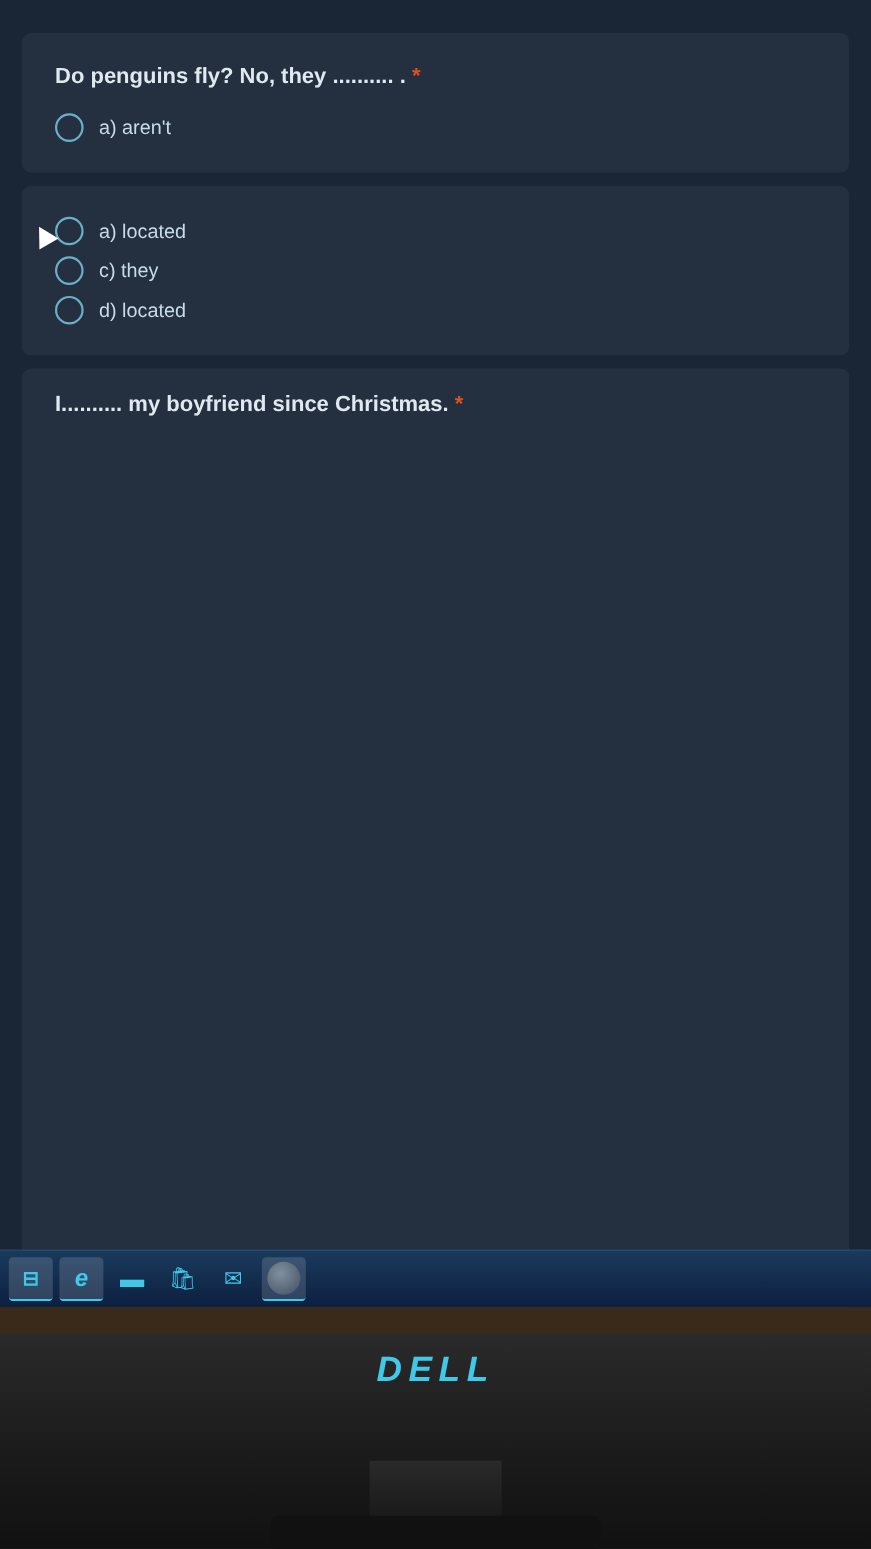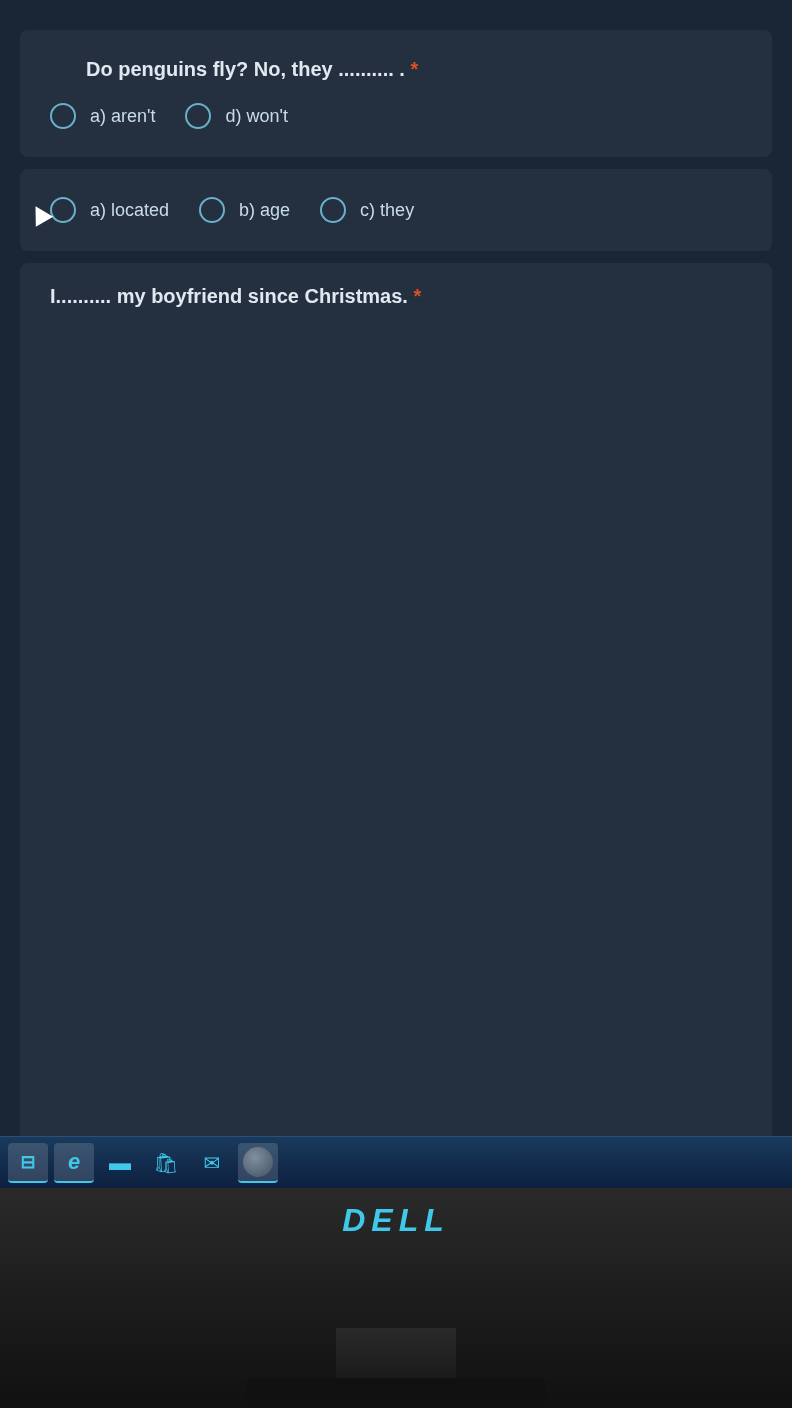--- a/index.html
+++ b/index.html
@@ -30,33 +30,31 @@
       background: #243040;
       border-radius: 8px;
       padding: 28px 30px 28px 30px;
     }
 
     .question-text {
       color: #e0e8f0;
       font-size: 20px;
       font-weight: bold;
       margin-bottom: 22px;
-      margin-left: 36px;
     }
 
     .required-star {
       color: #e05020;
       font-weight: bold;
     }
 
     .options-list {
       display: flex;
-      flex-direction: row;
-      gap: 30px;
-      align-items: flex-end;
+      flex-direction: column;
+      gap: 10px;
     }
 
     .option-item {
       display: flex;
       align-items: center;
       gap: 14px;
       cursor: pointer;
     }
 
     .radio-circle {
@@ -134,21 +132,21 @@
       background: rgba(255,255,255,0.15);
       border-bottom: 2px solid #40c8e8;
     }
 
     
     .monitor-bezel {
       position: absolute;
       bottom: 0;
       left: 0;
       right: 0;
-      height: 220px;
+      height: 196px;
       background: linear-gradient(180deg, #2a2a2a 0%, #1a1a1a 60%, #111111 100%);
       display: flex;
       flex-direction: column;
       align-items: center;
       justify-content: flex-start;
       padding-top: 14px;
     }
 
     .dell-logo {
       color: #40c8e8;
@@ -187,44 +185,40 @@
 
   <div class="question-card">
     <div class="question-text">
       Do penguins fly? No, they .......... . <span class="required-star">*</span>
     </div>
     <div class="options-list">
       <div class="option-item">
         <div class="radio-circle"></div>
         <span class="option-label">a) aren't</span>
       </div>
-      <div class="option-item">
-        <div class="radio-circle"></div>
-        <span class="option-label">d) won't</span>
-      </div>
     </div>
   </div>
 
   <div class="question-card">
 
     <div style="position:relative;">
       <div class="cursor-arrow" style="position:absolute;left:-20px;top:8px;"></div>
     </div>
     <div class="options-list">
       <div class="option-item">
         <div class="radio-circle"></div>
         <span class="option-label">a) located</span>
       </div>
       <div class="option-item">
         <div class="radio-circle"></div>
-        <span class="option-label">b) age</span>
-      </div>
-      <div class="option-item">
-        <div class="radio-circle"></div>
         <span class="option-label">c) they</span>
+      </div>
+      <div class="option-item">
+        <div class="radio-circle"></div>
+        <span class="option-label">d) located</span>
       </div>
     </div>
   </div>
 
   <div class="partial-question-card">
     <div class="partial-question-text">
       I.......... my boyfriend since Christmas. <span class="required-star">*</span>
     </div>
   </div>
 

